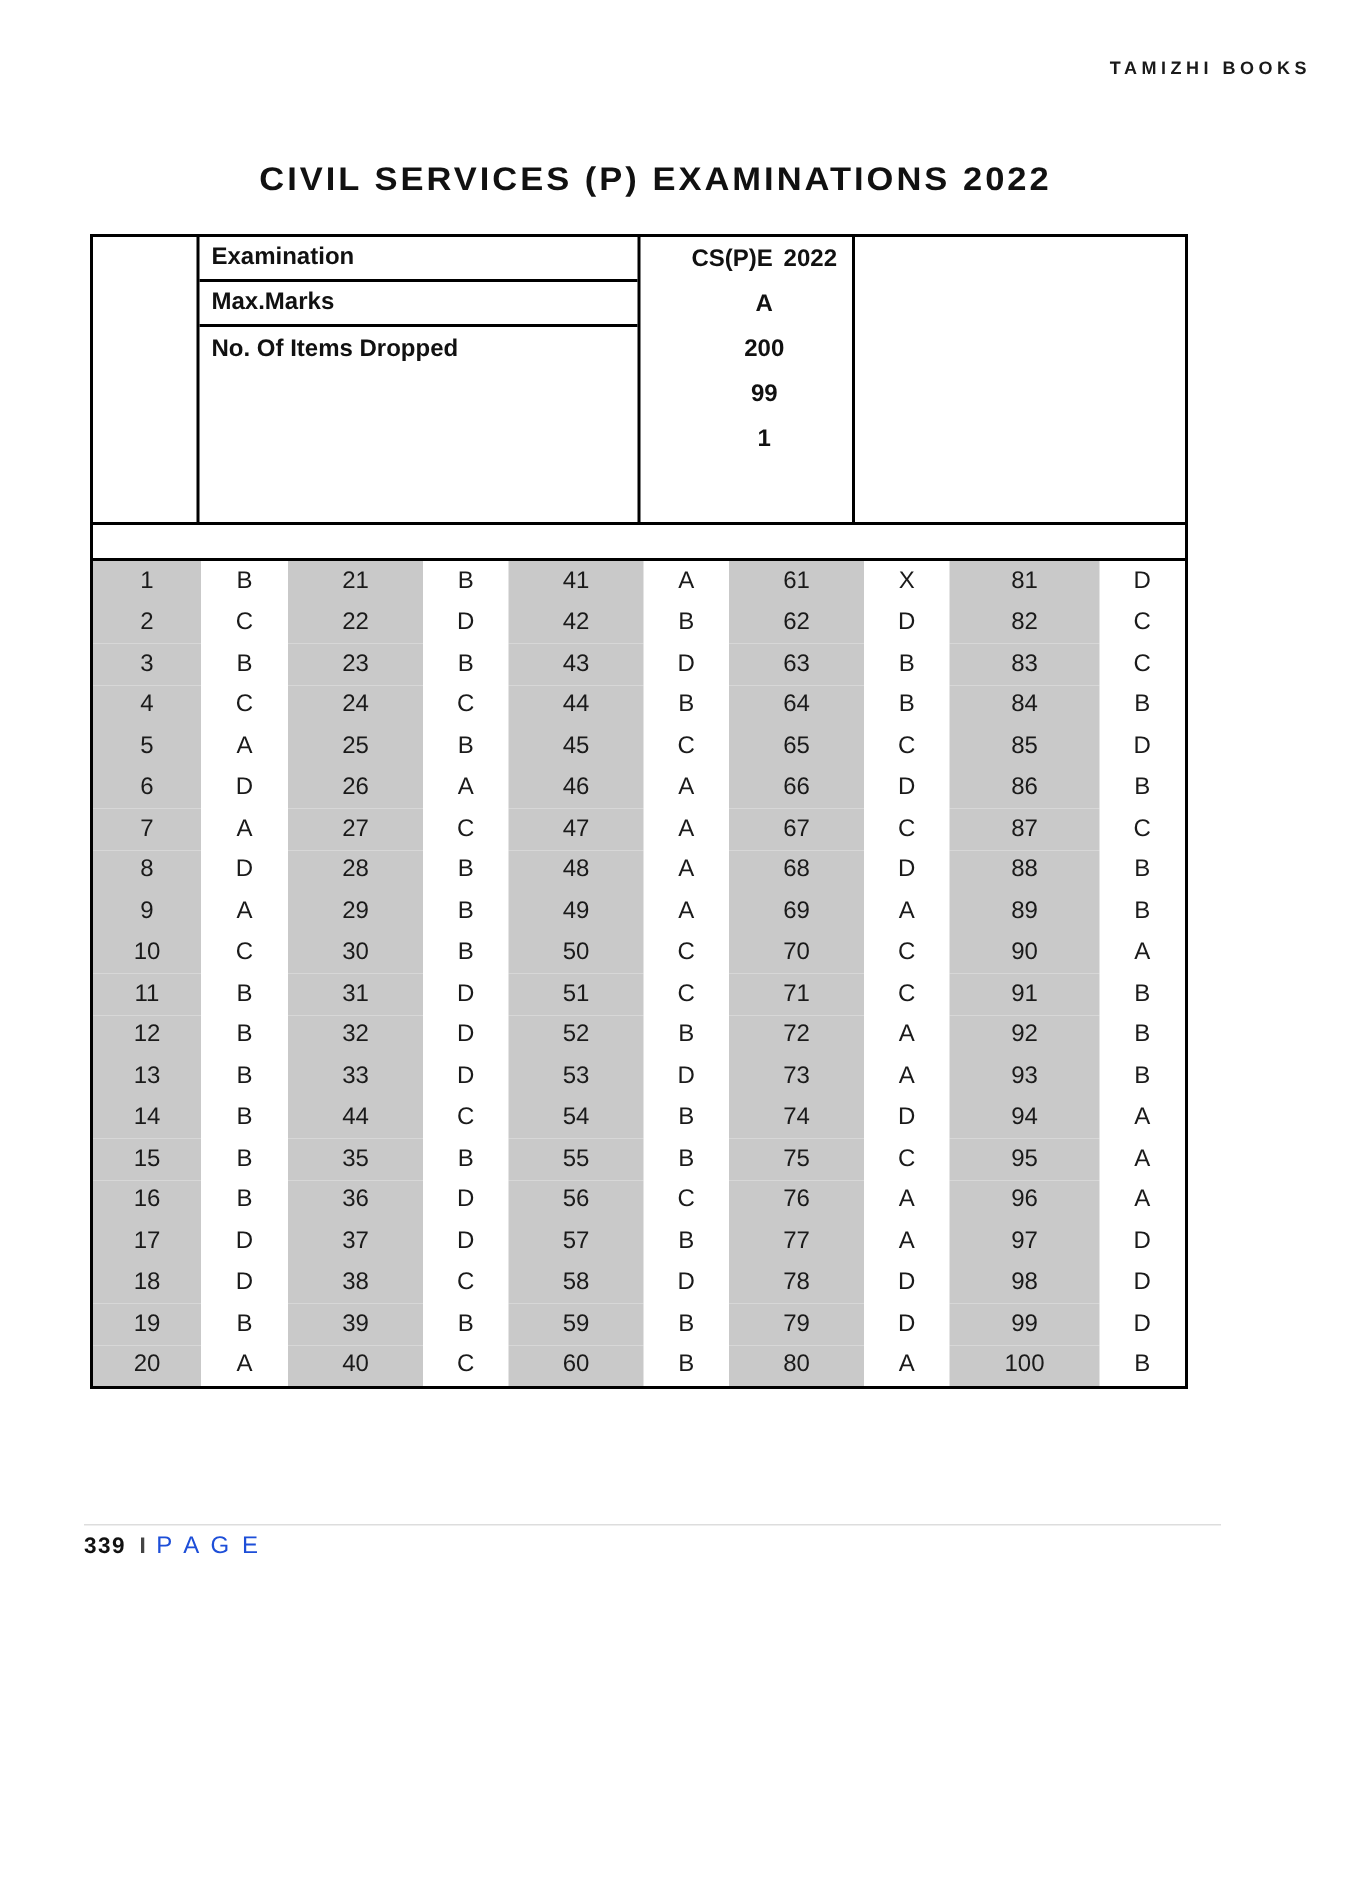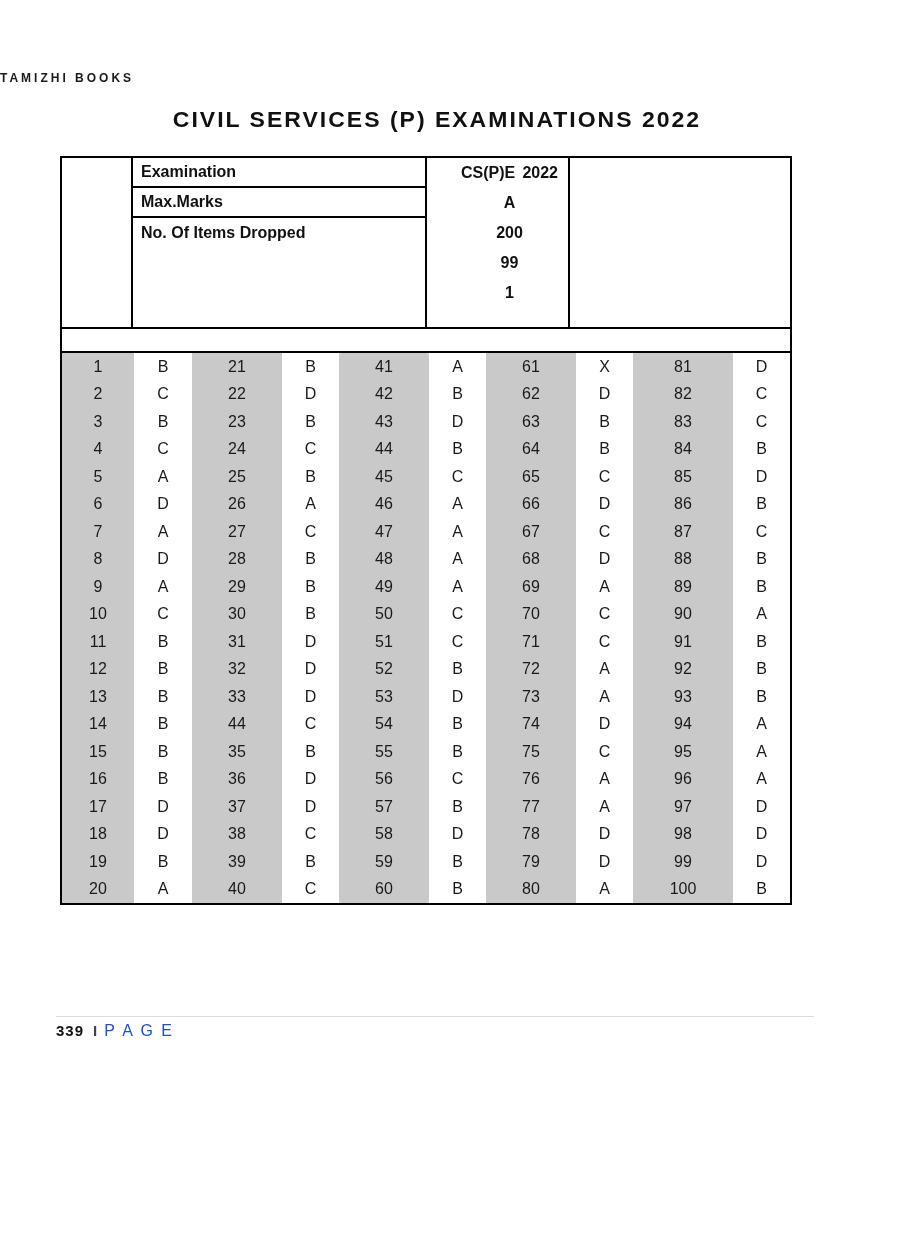--- a/index.html
+++ b/index.html
@@ -4,38 +4,38 @@
 <style>
   * { margin:0; padding:0; box-sizing:border-box; }
   html,body { background:#ffffff; }
   body {
     width:904px; height:1256px; position:relative;
     font-family:"Liberation Sans", sans-serif;
     color:#111;
   }
   .brand {
     position:absolute; top:38px; left:0; width:874px;
-    text-align:left; font-size:12px; font-weight:900;
-    letter-spacing:3px; color:#1a1a1a;margin-top:33px;
+    text-align:right; font-size:12px; font-weight:900;
+    letter-spacing:3px; color:#1a1a1a;
   }
   .title {
     position:absolute; top:106px; left:0; width:874px;
     text-align:center; font-size:23px; font-weight:900;
     letter-spacing:2px; color:#111;
     transform:scaleY(0.95);
   }
   .table-wrap {
     position:absolute; top:156px; left:60px; width:732px;
     border:2px solid #000;
   }
   
   .info-grid {
     display:grid;
     grid-template-columns:71px 292px 145px auto;
-    height:169px;
+    height:190px;
   }
   .info-spacer-left { border-right:2px solid #000; }
   .label-col { display:flex; flex-direction:column; }
   .label-cell {
     height:30px; display:flex; align-items:center;
     padding-left:8px; font-weight:bold; font-size:16px;
     border-bottom:2px solid #000;
   }
   .label-cell:last-child { border-bottom:none; }
   .value-col {

